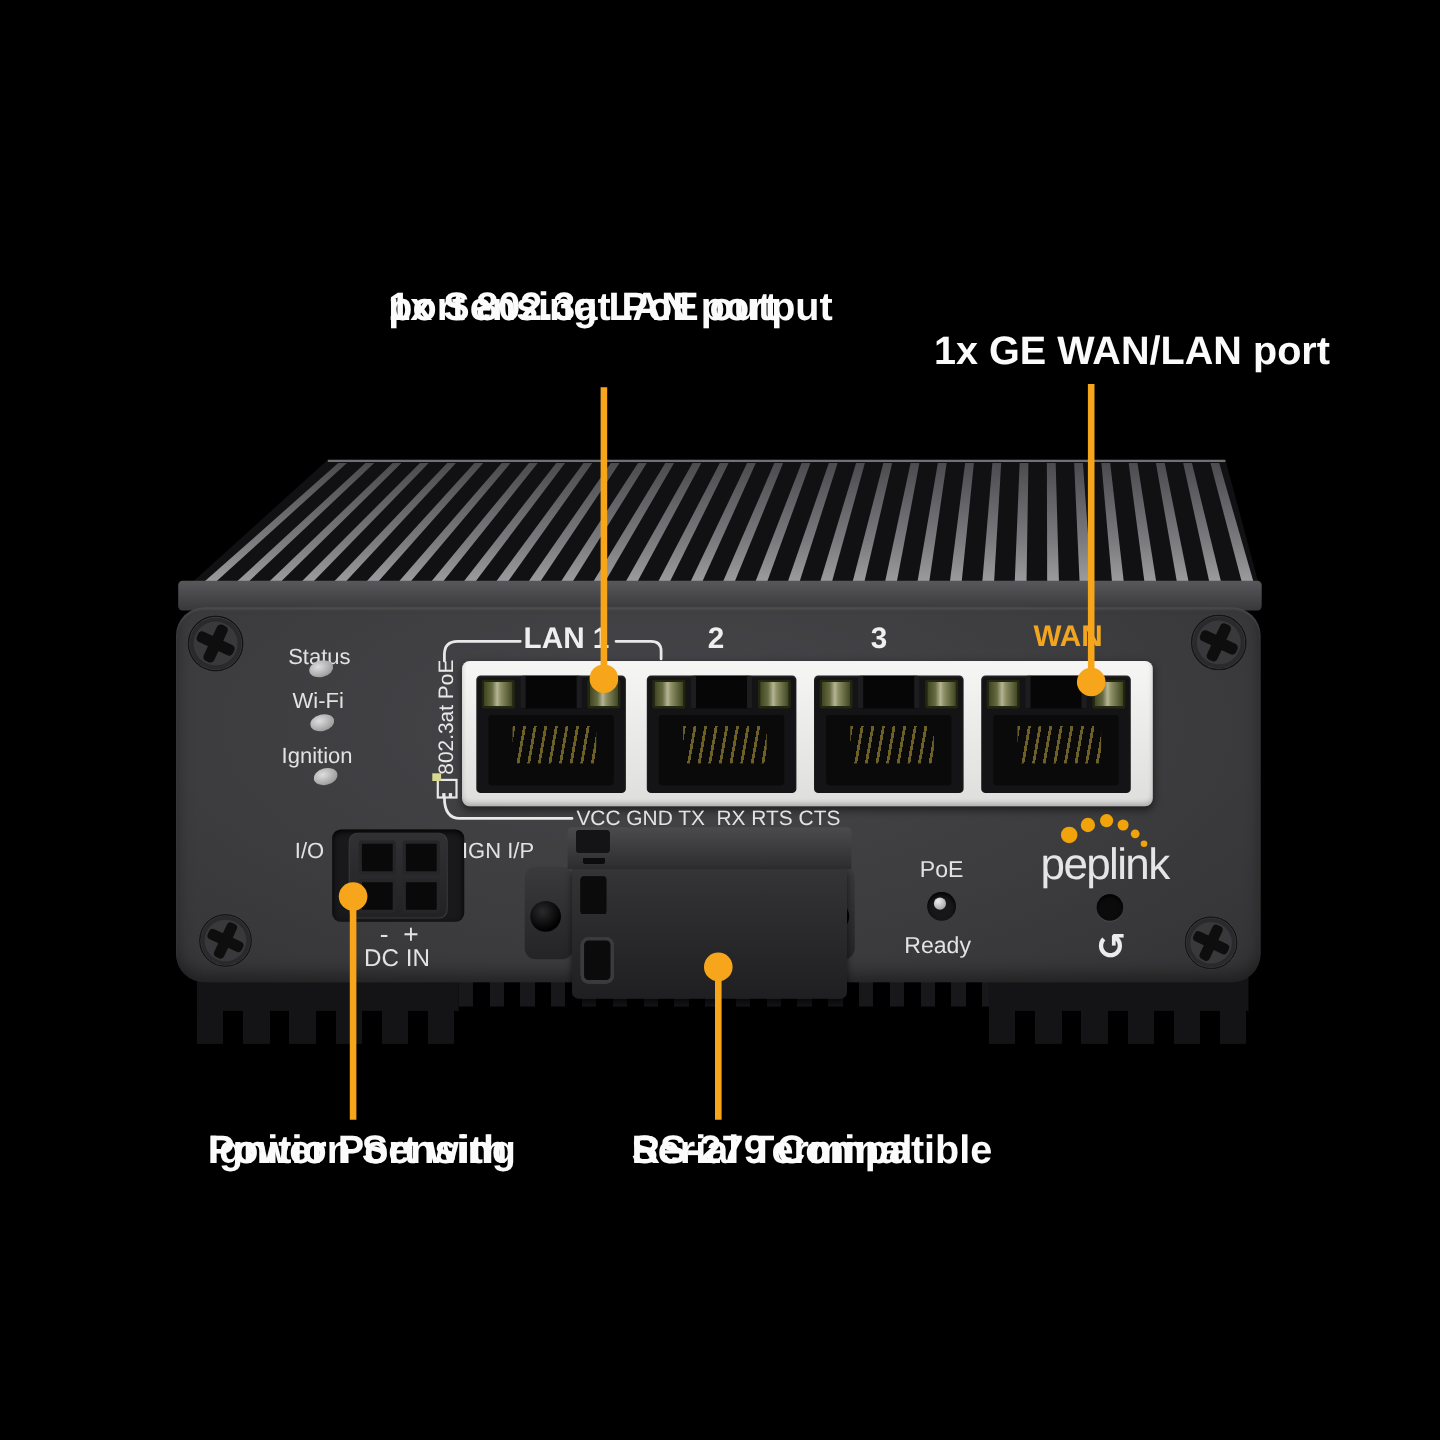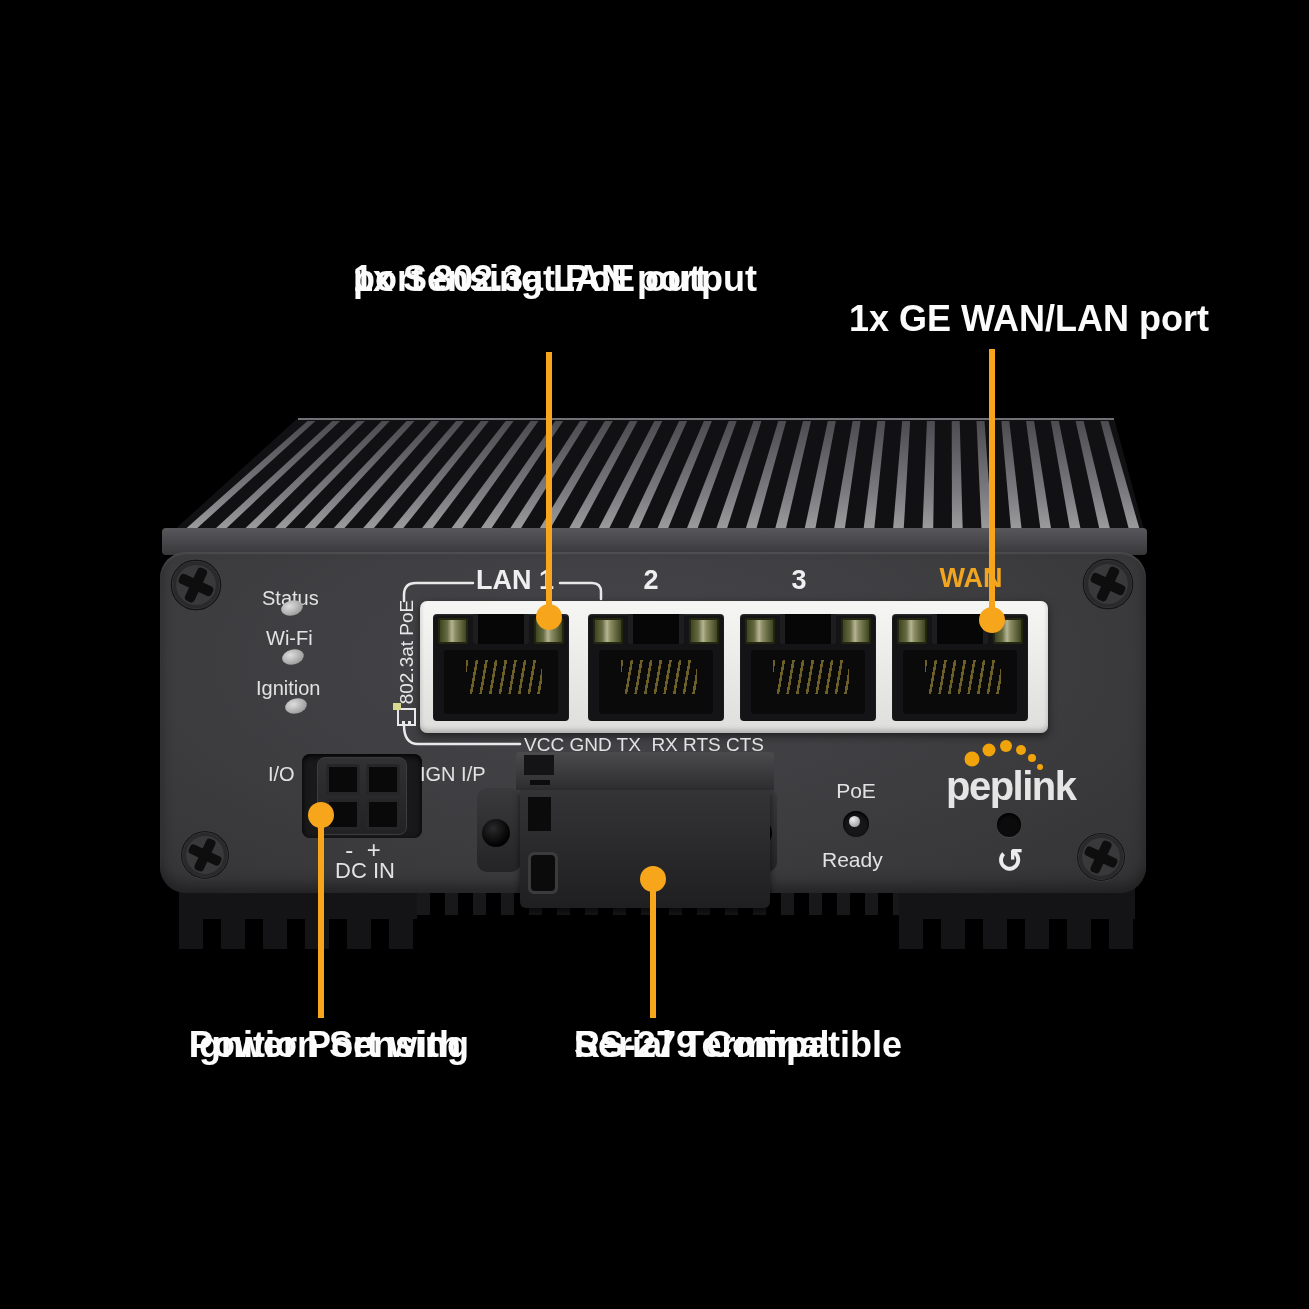--- a/index.html
+++ b/index.html
@@ -57,21 +57,21 @@
 
   
   .poe-led{left:843px;top:811px;width:26px;height:26px;border-radius:50%;background:#17171a;
            box-shadow:inset 0 2px 4px #000;}
   .poe-led i{left:6px;top:5px;width:11px;height:11px;border-radius:50%;
              background:radial-gradient(circle at 35% 30%,#efefef,#8c8c8c);}
   .reset-hole{left:997px;top:813px;width:24px;height:24px;border-radius:50%;background:#0b0b0c;
               box-shadow:inset 0 2px 3px #000,0 1px 1px rgba(255,255,255,.08);}
   .reset-glyph{left:992px;top:841px;width:36px;text-align:center;font-size:33px;font-weight:bold;
                color:#ececec;font-family:"DejaVu Sans",sans-serif;}
-  .brand{left:946px;top:764px;font-size:40px;font-weight:bold;letter-spacing:-1.5px;color:#e5e5e5;}
+  .brand{left:946px;top:764px;font-size:40px;font-weight:normal;letter-spacing:-1.5px;color:#e5e5e5;}
 
   .vlabel{left:348px;top:642px;width:115px;height:20px;transform:rotate(-90deg);transform-origin:center;
           text-align:center;font-size:19px;color:#e8e8e8;white-space:nowrap;}
 
   
   .teeth{background:repeating-linear-gradient(90deg,#18181a 0 13px,#000 13px 28px);}
   .foot{background:#141416;}
   .foot-teeth{background:repeating-linear-gradient(90deg,#141416 0 24px,#000 24px 42px);}
 </style>
 </head>
@@ -200,21 +200,21 @@
     <div class="dc-body">
       <div class="dc-sock" style="left:8px;top:6px;"></div>
       <div class="dc-sock" style="left:48px;top:6px;"></div>
       <div class="dc-sock" style="left:8px;top:41px;"></div>
       <div class="dc-sock" style="left:48px;top:41px;"></div>
     </div>
   </div>
   <div class="plabel" style="left:268px;top:763px;">I/O</div>
   <div class="plabel" style="left:420px;top:763px;text-align:center;">IGN I/P</div>
   <div class="plabel" style="left:338px;top:836px;width:50px;text-align:center;font-size:24px;">-  +</div>
-  <div class="plabel" style="left:331px;top:858px;width:64px;text-align:right;font-size:22px;">DC IN</div>
+  <div class="plabel" style="left:331px;top:858px;width:64px;text-align:left;font-size:22px;">DC IN</div>
 
   <div class="ser-ear" style="left:477px;">
     <div class="ser-hole" style="left:5px;top:31px;"></div>
   </div>
   <div class="ser-ear" style="left:733px;">
     <div class="ser-hole" style="left:11px;top:31px;"></div>
   </div>
   <div class="ser-cap">
     <div class="row cap-slots">
         <div></div>

